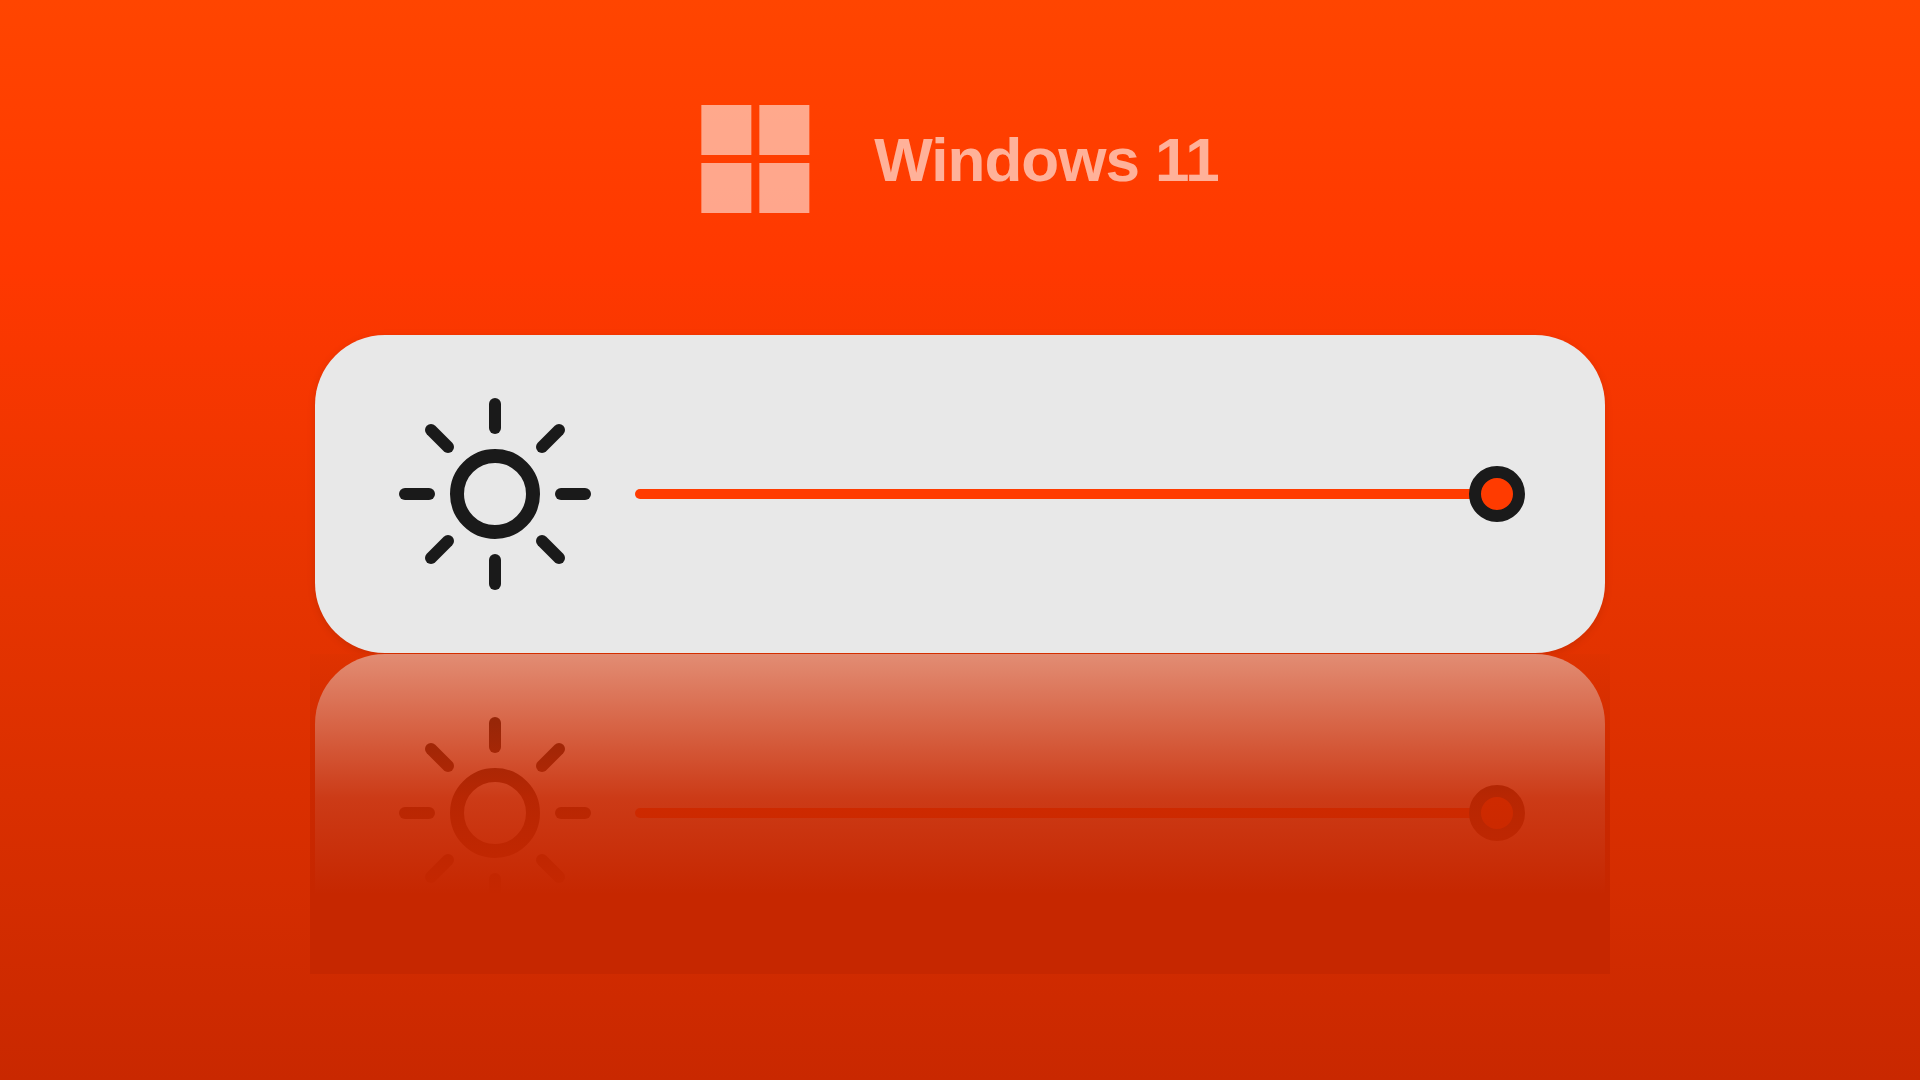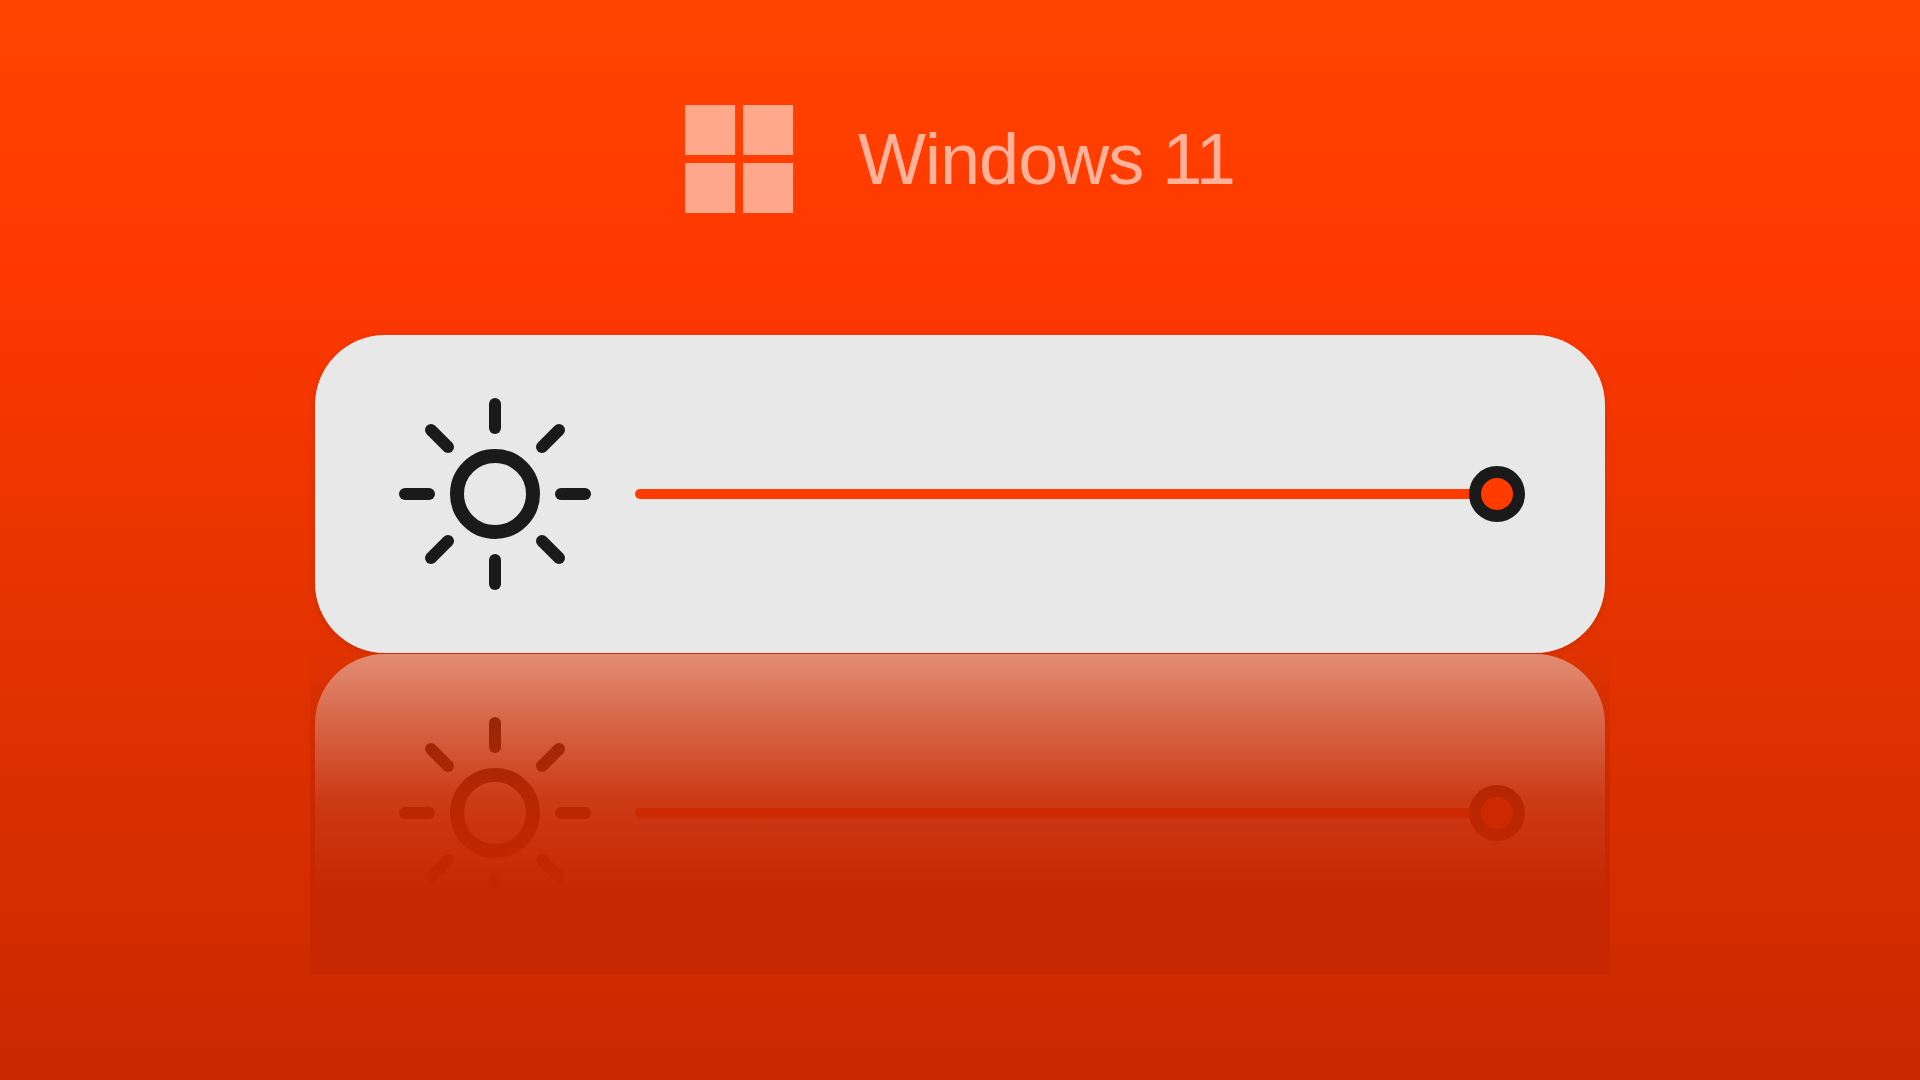--- a/index.html
+++ b/index.html
@@ -35,22 +35,22 @@
     width: 108px;
     height: 108px;
   }
   
   .windows-logo-square {
     background: rgba(255, 255, 255, 0.55);
   }
   
   .windows-text {
     color: rgba(255, 255, 255, 0.6);
-    font-size: 72px;
-    font-weight: 400;
+    font-size: 62px;
+    font-weight: 700;
     letter-spacing: -1px;
     margin-left: 33px;
   }
   
   .panel-container {
     position: absolute;
     top: 335px;
     left: 50%;
     transform: translateX(-50%);
     width: 1290px;

